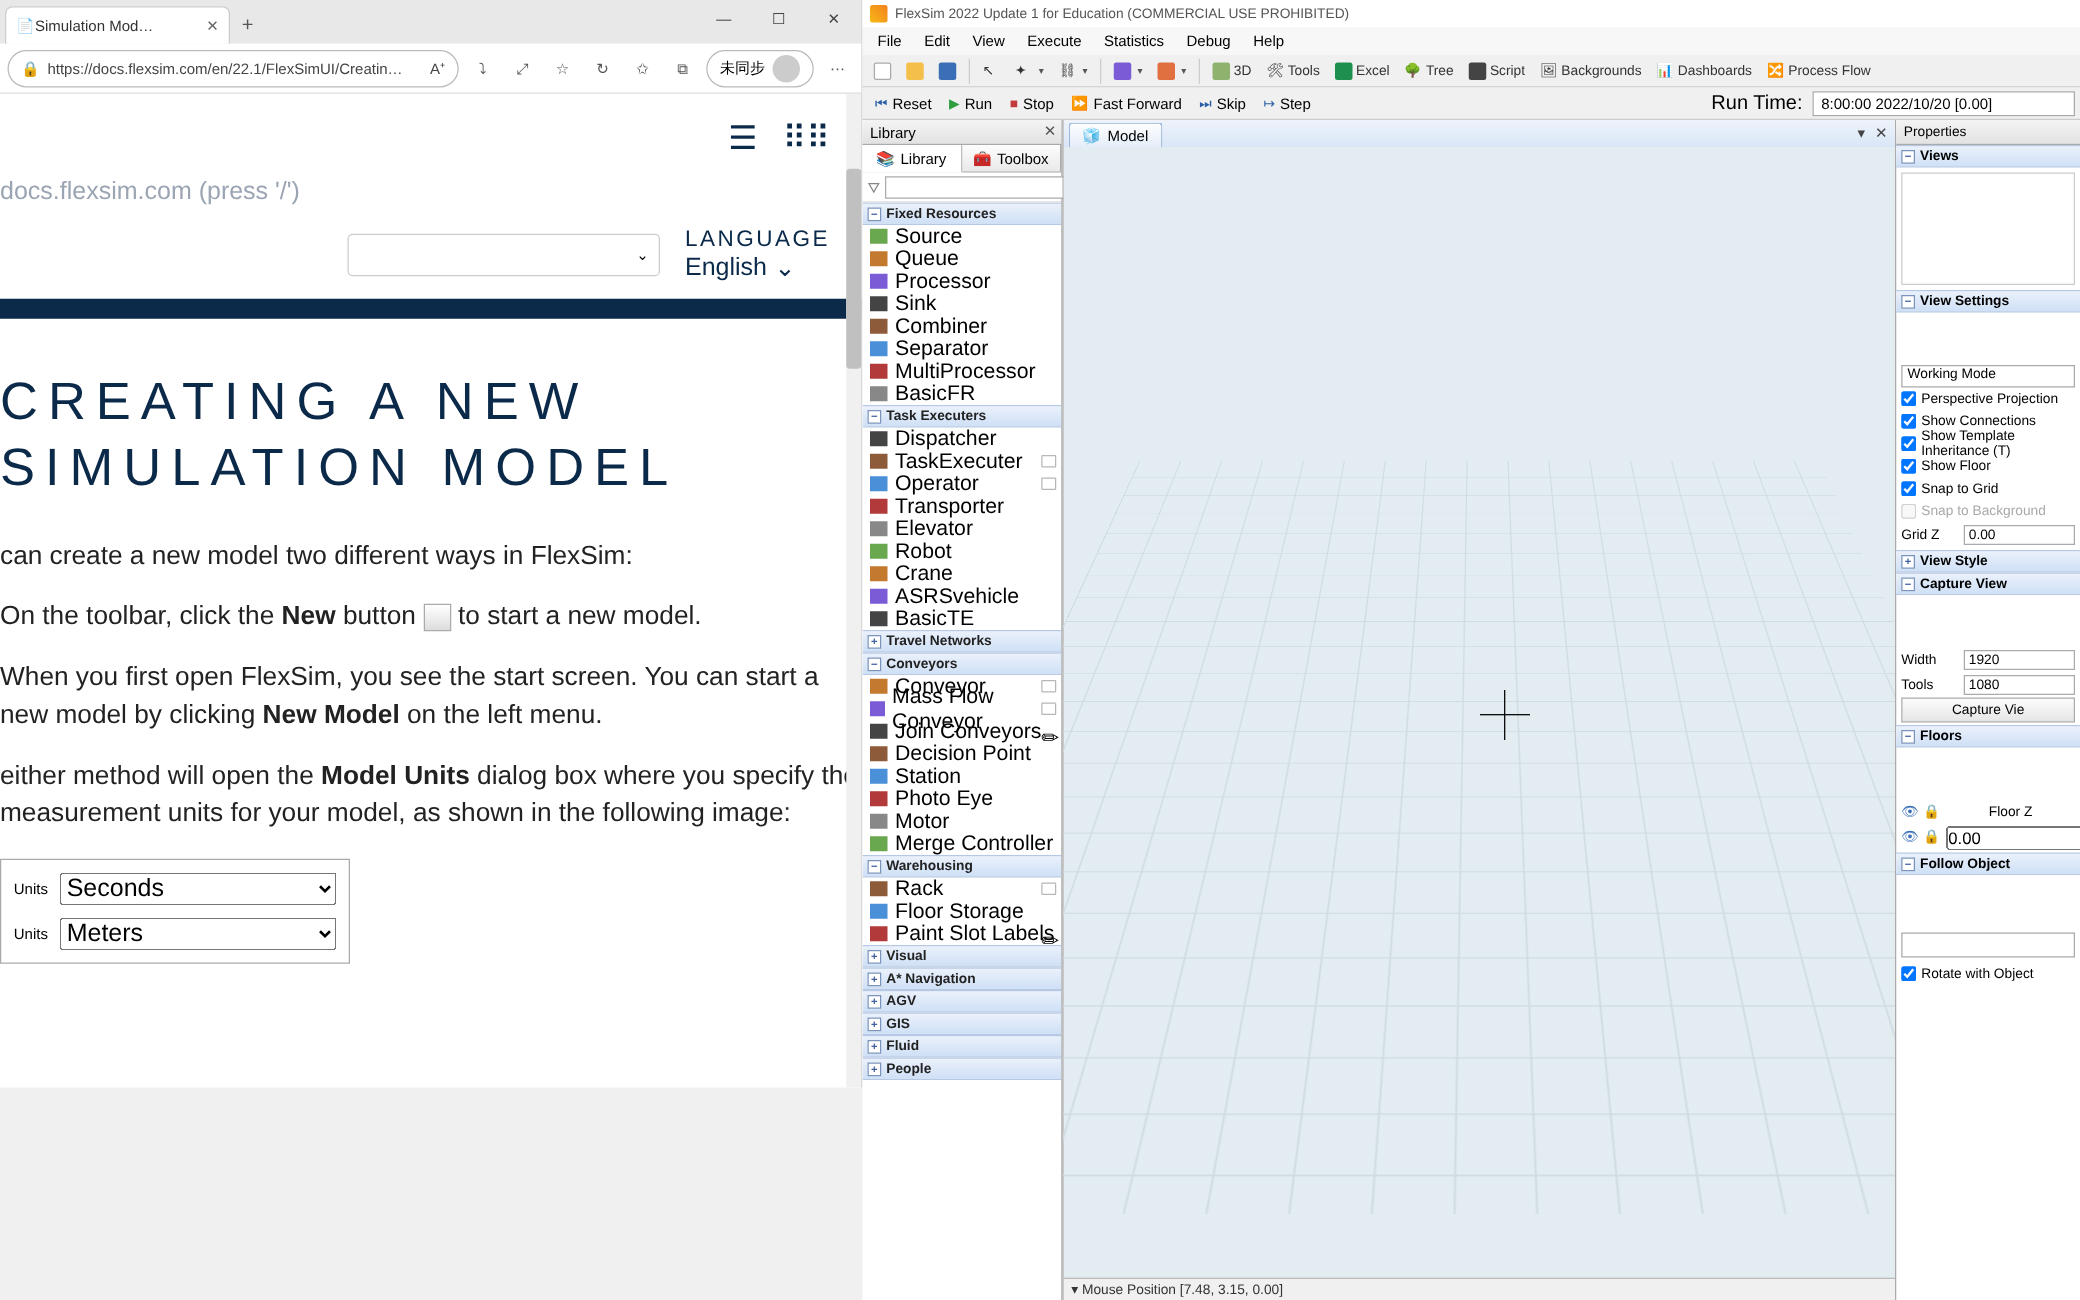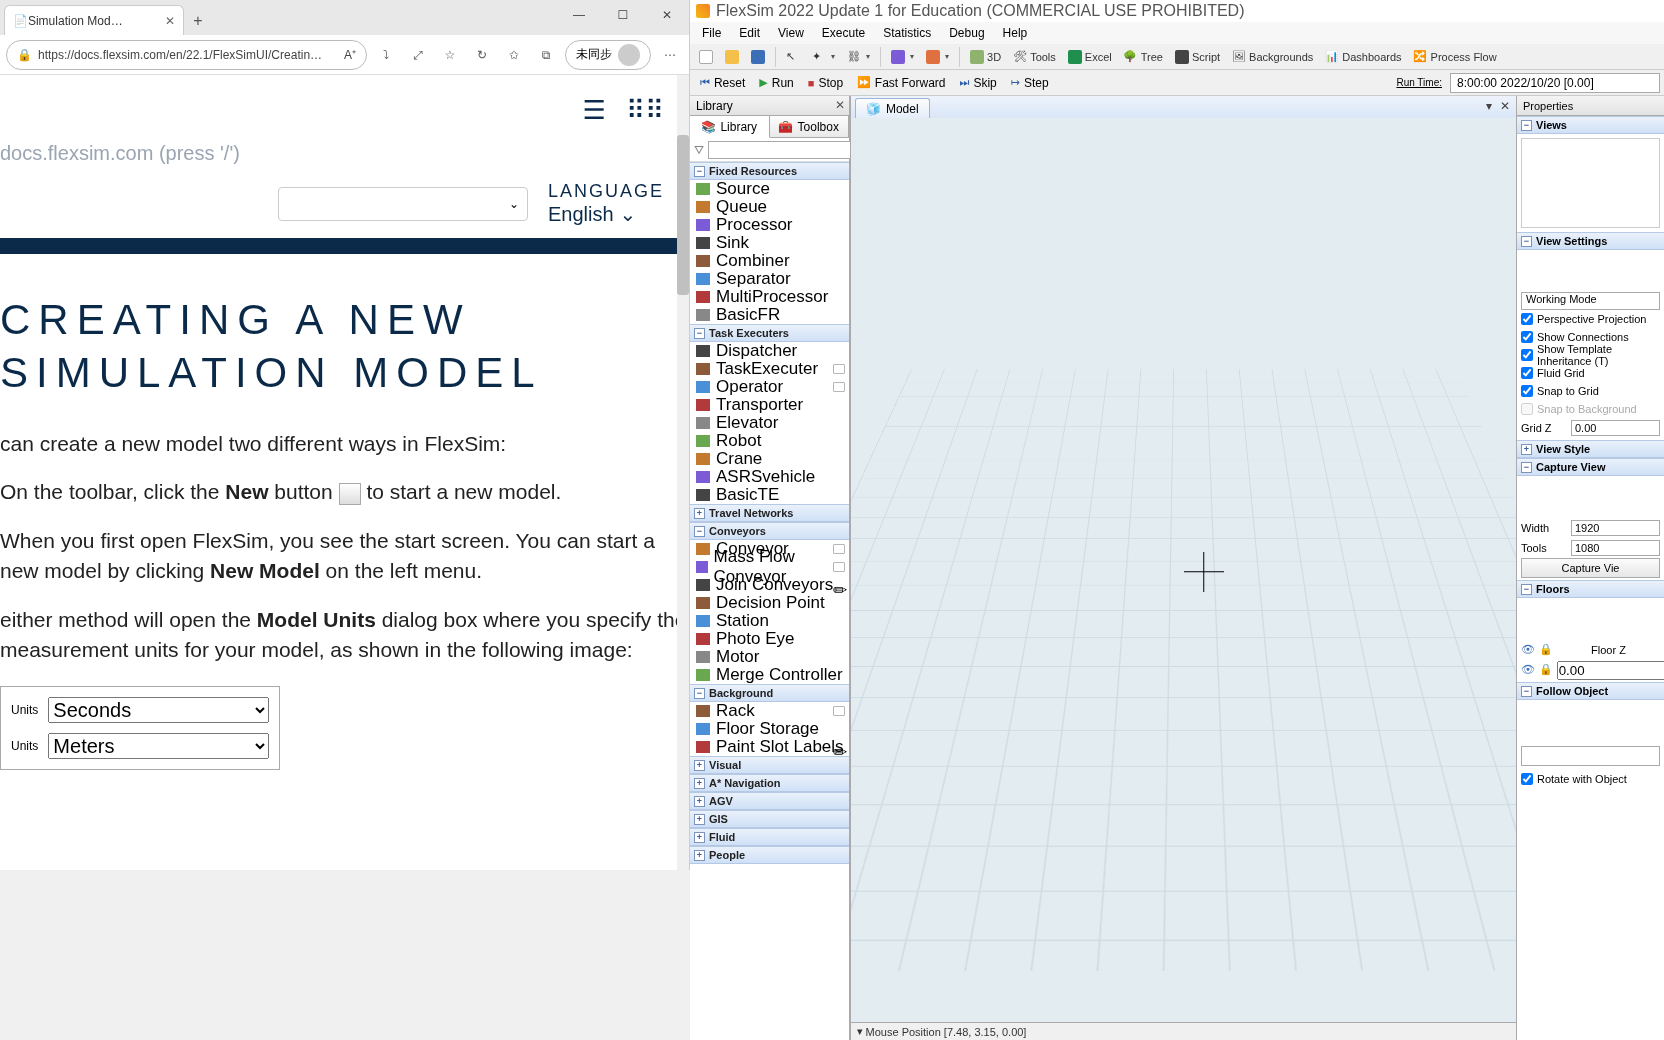--- a/index.html
+++ b/index.html
@@ -32,34 +32,34 @@
 .doc-p { font-size: 21px; color:#222; line-height: 1.45; margin: 18px 0; }
 .doc-p b { font-weight: 700; }
 .units-box { border:1px solid #aaa; padding: 10px; width: 280px; margin-top: 20px; display:flex; flex-direction:column; gap:10px; }
 .units-row { display:flex; align-items:center; gap:10px; }
 .units-row select { flex:1; height:26px; font-size:20px; }
 .scroll-track { position:absolute; right:0; top:0; width:12px; height:100%; background:#f0f0f0; }
 .scroll-thumb { position:absolute; right:0; top:60px; width:12px; height:160px; background:#c0c0c0; border-radius:3px; }
 
 
 .app { position: absolute; left: 690px; top: 0; right: 0; bottom: 0; background: #f0f0f0; display: flex; flex-direction: column; }
-.titlebar { height: 22px; background: #fff; display: flex; align-items: center; padding: 0 6px; font-size: 16px; color: #555; gap: 6px; }
+.titlebar { height: 22px; background: #fff; display: flex; align-items: center; padding: 0 6px; font-size: 11px; color: #555; gap: 6px; }
 .title-logo { width: 14px; height: 14px; background: linear-gradient(45deg,#f5b915,#f58020); border-radius: 2px; }
 .menubar { height: 22px; background: #f7f7f7; display: flex; align-items: center; padding: 0 4px; gap: 2px; font-size: 12px; }
 .menubar span { padding: 2px 8px; }
 .toolbar { height: 26px; background: #f0f0f0; display: flex; align-items: center; gap: 2px; padding: 0 4px; border-bottom: 1px solid #ccc; }
 .tb { height: 22px; min-width: 22px; padding: 0 4px; display: flex; align-items: center; justify-content: center; gap: 3px; font-size: 11px; color: #333; border: 1px solid transparent; border-radius: 2px; }
 .tb-ic { width: 14px; height: 14px; border-radius: 2px; display:inline-block; }
 .sep { width: 1px; height: 20px; background: #ccc; margin: 0 3px; }
 .dd::after { content: "▾"; font-size: 8px; color: #555; margin-left: 2px; }
 
 .runbar { height: 26px; background: #f0f0f0; display: flex; align-items: center; gap: 2px; padding: 0 4px; border-bottom: 1px solid #ccc; }
 .rb { height: 22px; padding: 0 6px; display: flex; align-items: center; gap: 4px; font-size: 12px; }
 .rb-ic { font-size: 11px; }
-.runtime-lbl { margin-left: auto; font-size: 10px; padding-right: 6px; text-decoration: underline; }
+.runtime-lbl { margin-left: auto; font-size: 16px; padding-right: 6px; }
 .runtime-box { height: 20px; border: 1px solid #aaa; background: #fff; font-size: 12px; padding: 0 6px; display:flex; align-items:center; width: 210px; }
 
 .workarea { flex: 1; display: flex; min-height: 0; }
 
 
 .libpanel { width: 160px; background: #fff; border-right: 1px solid #aaa; display: flex; flex-direction: column; font-size: 12px; }
 .panel-title { height: 20px; background: linear-gradient(#f4f4f4,#e2e2e2); border-bottom: 1px solid #aaa; display: flex; align-items: center; padding: 0 6px; position: relative; }
 .panel-title .x { position: absolute; right: 4px; top: 2px; color: #555; cursor: pointer; }
 .lib-tabs { height: 22px; display: flex; border-bottom: 1px solid #aaa; }
 .lib-tab { flex: 1; display: flex; align-items: center; justify-content: center; gap: 4px; background: linear-gradient(#fdfdfd,#e9e9e9); border-right: 1px solid #aaa; }
@@ -436,21 +436,21 @@
           <div class="lib-item">
             <span class="li-ic" style="background:#888;"></span>
             <span>Motor</span>
           </div>
           <div class="lib-item">
             <span class="li-ic" style="background:#6aa84f;"></span>
             <span>Merge Controller</span>
           </div>
           <div class="lib-group">
             <span class="tw">−</span>
-            <span>Background</span>
+            <span>Warehousing</span>
           </div>
           <div class="lib-item">
             <span class="li-ic" style="background:#8e5b3a;"></span>
             <span>Rack</span>
             <span class="li-badge"></span>
           </div>
           <div class="lib-item">
             <span class="li-ic" style="background:#4a90d9;"></span>
             <span>Floor Storage</span>
           </div>
@@ -528,21 +528,21 @@
         <div class="chk">
             <input type="checkbox" checked="" style="">
             <span>Show Connections</span>
           </div>
         <div class="chk">
             <input type="checkbox" checked="" style="">
             <span>Show Template Inheritance (T)</span>
           </div>
         <div class="chk">
             <input type="checkbox" checked="" style="">
-            <span>Fluid Grid</span>
+            <span>Show Floor</span>
           </div>
         <div class="chk">
             <input type="checkbox" checked="" style="">
             <span>Snap to Grid</span>
           </div>
         <div class="chk">
             <input type="checkbox" disabled="" style="">
             <span style="color:#aaa;">Snap to Background</span>
           </div>
         <div class="prop-row">

